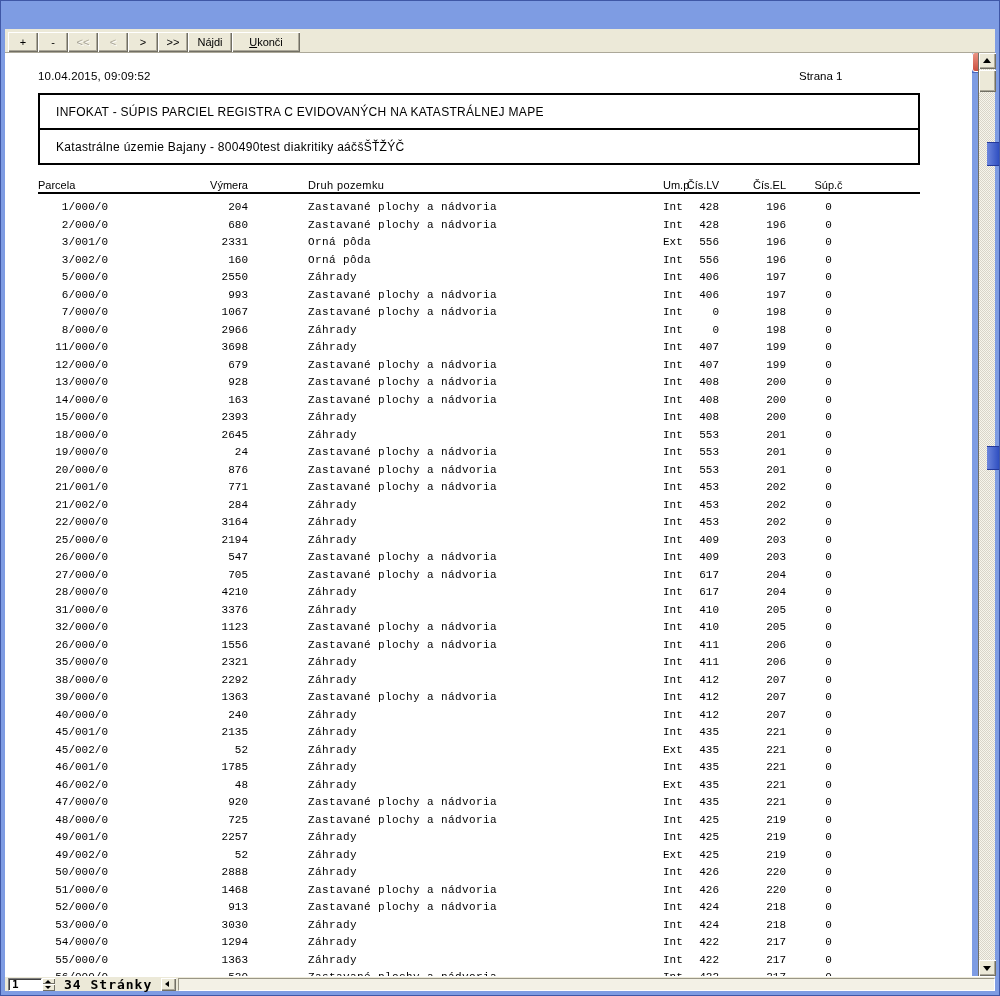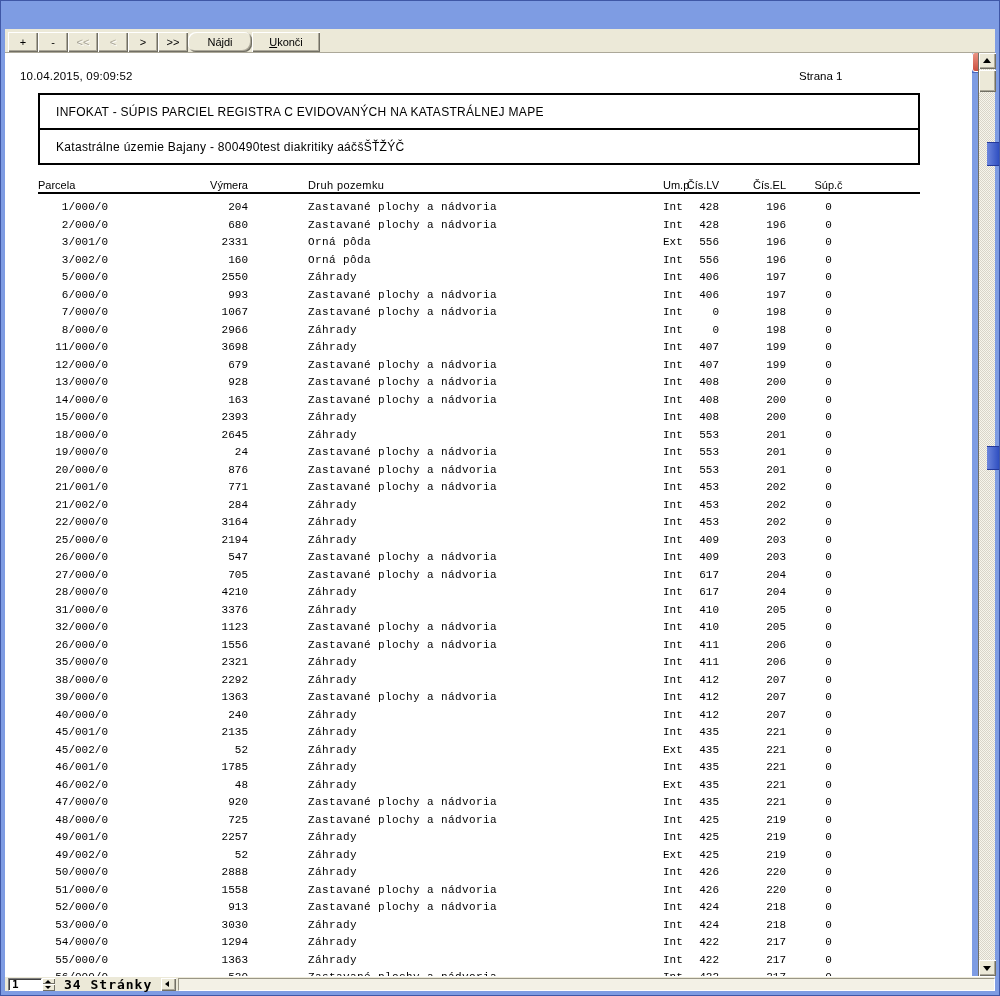--- a/index.html
+++ b/index.html
@@ -29,28 +29,28 @@
     background:#fff;}
   .ctl.close::before{transform:rotate(45deg);}
   .ctl.close::after{transform:rotate(-45deg);}
 
   
   .toolbar{position:absolute;left:4px;top:28px;right:4px;height:24px;background:#ECE9D8;
     border-bottom:1px solid #ACA899;display:flex;align-items:flex-start;padding:3px 0 0 3px;}
   .tb{height:20px;background:#ECE9D8;border:none;font-family:"Liberation Sans",sans-serif;
     font-size:11px;color:#000;padding:0;line-height:18px;
     box-shadow:inset 1px 1px 0 #fff,inset -1px -1px 0 #716F64,inset -2px -2px 0 #ACA899;}
-  .tb.w30{width:30px;} .tb.w64{width:64px;border-radius:8px;} .tb.w68{width:68px;}
+  .tb.w30{width:30px;} .tb.w64{width:44px;} .tb.w68{width:68px;}
   .tb.disabled{color:#A7A395;text-shadow:1px 1px 0 #fff;}
   .tb .u{text-decoration:underline;}
 
   
   .content{position:absolute;left:4px;top:52px;width:967px;height:923px;background:#fff;
     overflow:hidden;font-size:11px;color:#000;}
-  .dateline{position:absolute;left:15px;top:17px;font-size:11.5px;letter-spacing:.2px;}
+  .dateline{position:absolute;left:33px;top:17px;font-size:11.5px;letter-spacing:.2px;}
   .pageno{position:absolute;left:794px;top:17px;font-size:11.5px;}
   .rbox{position:absolute;left:33px;width:882px;height:37px;border:2px solid #000;
     display:flex;align-items:center;padding-left:16px;font-size:12px;letter-spacing:.3px;}
   .rbox.b1{top:40px;}
   .rbox.b2{top:75px;}
   .thead{position:absolute;left:33px;top:125px;width:882px;height:14px;}
   .underline{position:absolute;left:33px;top:139px;width:882px;height:2px;background:#000;}
   .rows{position:absolute;left:33px;top:147px;width:882px;height:776px;overflow:hidden;font-family:Liberation Mono, monospace;}
   .row{position:relative;height:17.5px;}
   .cell,.hcell{position:absolute;top:0;white-space:nowrap;font-size:11px;line-height:14px;}
@@ -498,21 +498,21 @@
       <span class="cell c0">50/000/0</span>
       <span class="cell c1">2888</span>
       <span class="cell c2">Záhrady</span>
       <span class="cell c3">Int</span>
       <span class="cell c4">426</span>
       <span class="cell c5">220</span>
       <span class="cell c6">0</span>
     </div>
         <div class="row">
       <span class="cell c0">51/000/0</span>
-      <span class="cell c1">1558</span>
+      <span class="cell c1">1468</span>
       <span class="cell c2">Zastavané plochy a nádvoria</span>
       <span class="cell c3">Int</span>
       <span class="cell c4">426</span>
       <span class="cell c5">220</span>
       <span class="cell c6">0</span>
     </div>
         <div class="row">
       <span class="cell c0">52/000/0</span>
       <span class="cell c1">913</span>
       <span class="cell c2">Zastavané plochy a nádvoria</span>

